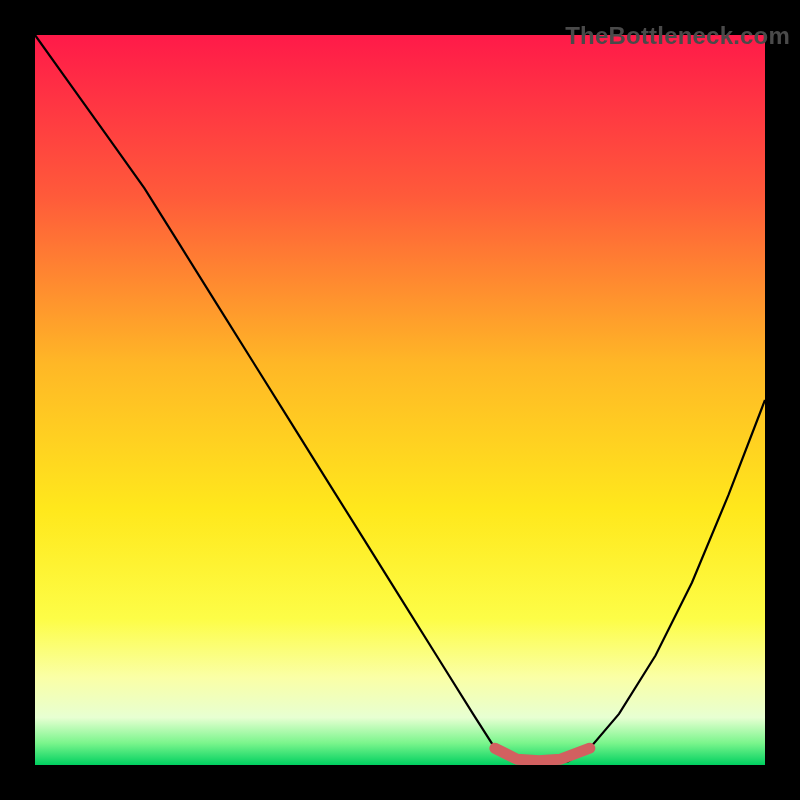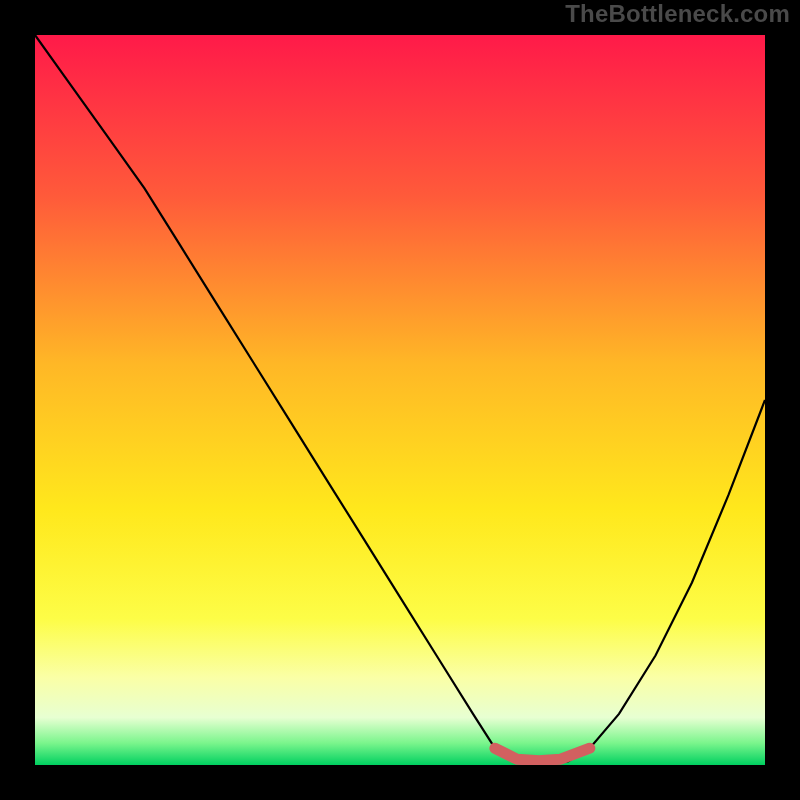--- a/index.html
+++ b/index.html
@@ -12,21 +12,21 @@
     font-family: Arial, Helvetica, sans-serif;
   }
   .frame {
     position: relative;
     width: 800px;
     height: 800px;
     background: #000;
   }
   .watermark {
     position: absolute;
-    top: 0;
+    top: 22px;
     right: 10px;
     font-size: 24px;
     font-weight: 600;
     color: #4a4a4a;
     z-index: 200;
     letter-spacing: 0.2px;
   }
   .plot-area {
     position: absolute;
     left: 35px;

